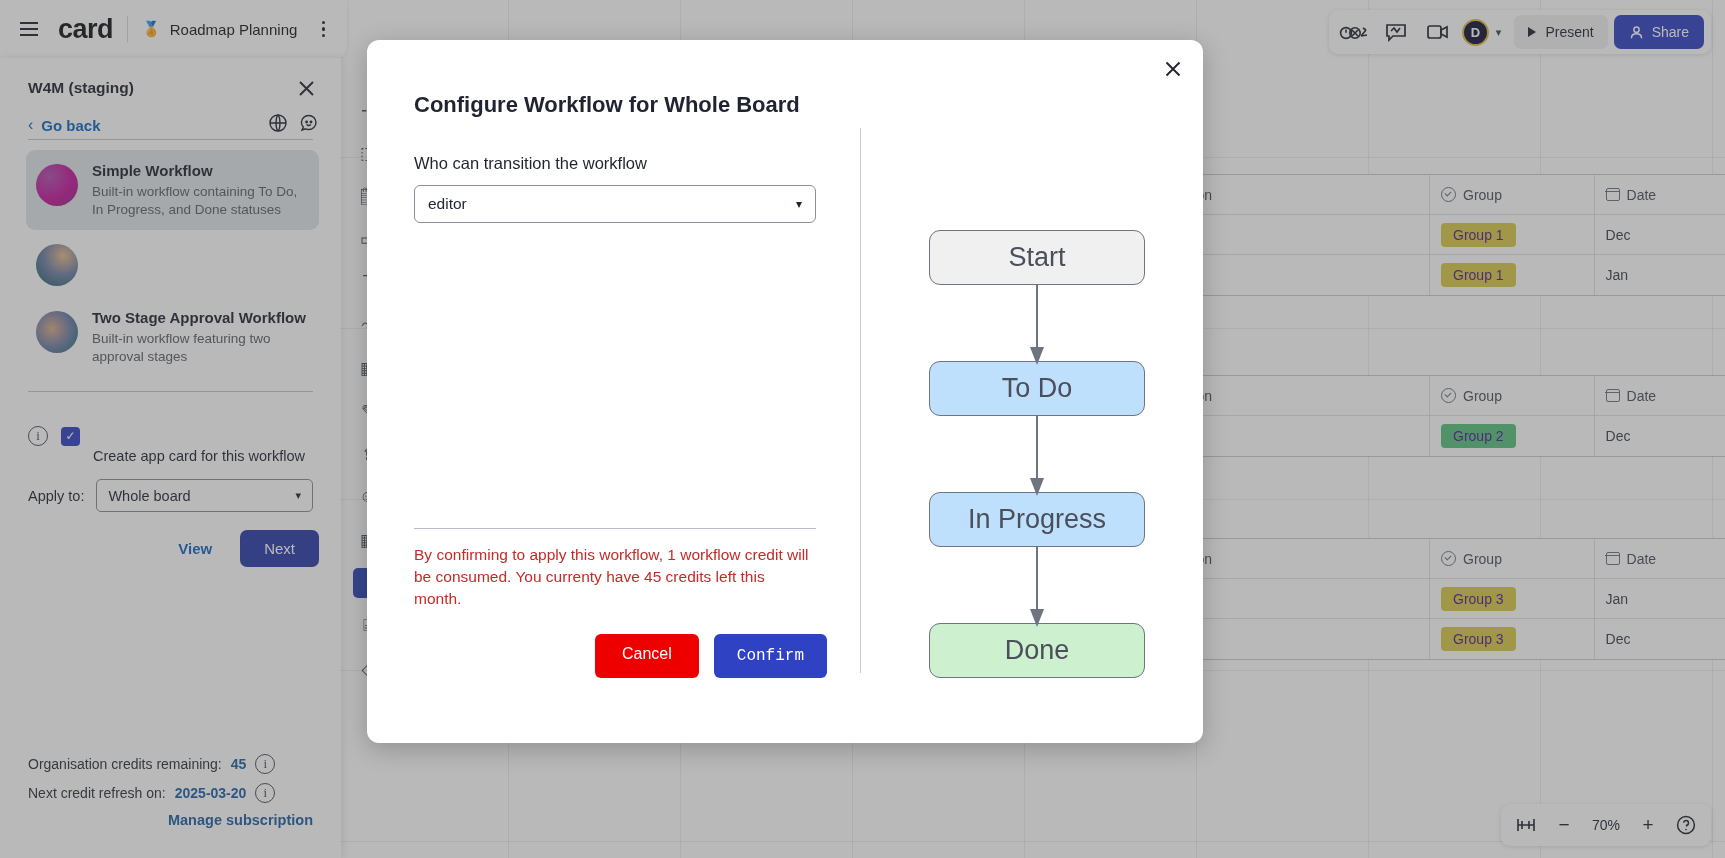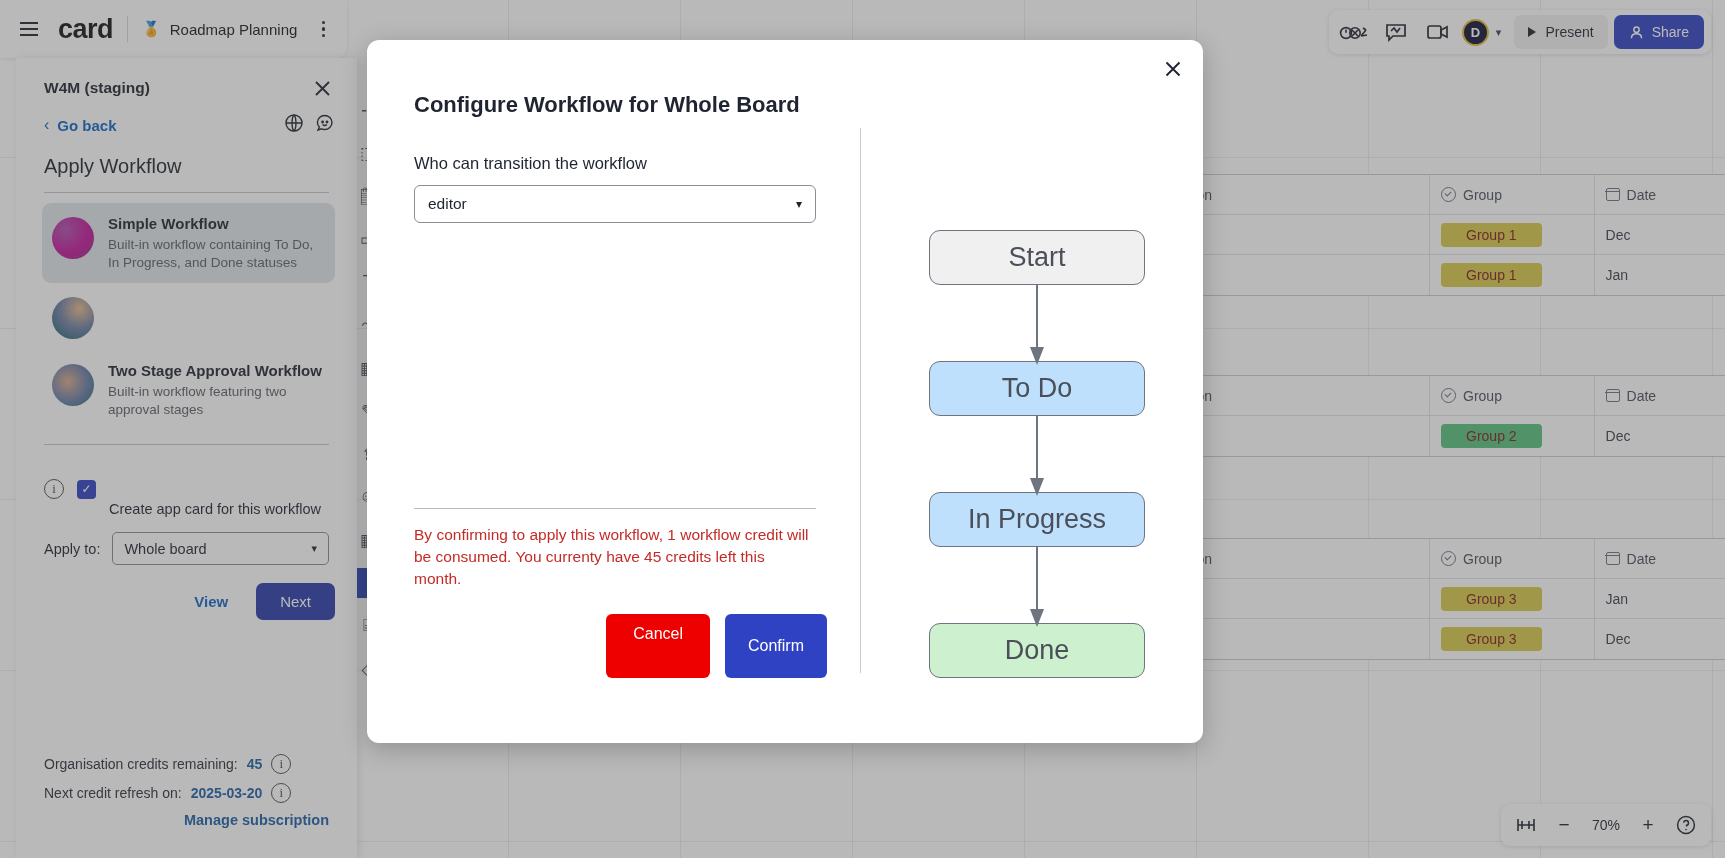--- a/index.html
+++ b/index.html
@@ -32,22 +32,22 @@
   }
   .bg-table .row { display: flex; height: 40px; align-items: center; border-bottom: 1px solid #dfe1e6; }
   .bg-table .row:last-child { border-bottom: none; }
   .bg-table .hdr { font-size: 14px; color: #4a4f5c; }
   .bg-table .cell {
     height: 100%; display: flex; align-items: center;
     padding: 0 11px; border-right: 1px solid #dfe1e6; overflow: hidden; white-space: nowrap;
   }
   .bg-table .cell:last-child { border-right: none; }
   .chip {
-    display: inline-block; padding: 3px 25px; border-radius: 4px;
-    font-size: 14px; color: #7f1d1d; line-height: 18px;
+    display: inline-block; padding: 3px 12px; border-radius: 4px;
+    font-size: 14px; color: #4c1d95; line-height: 18px;
   }
   .chip.y { background: #d9c84b; }
   .chip.g { background: #5ac07f; }
   .ico-circle {
     width: 15px; height: 15px; border-radius: 50%;
     border: 1.5px solid #6b7280; display: inline-block;
     margin-right: 7px; position: relative; flex: none;
   }
   .ico-circle:after {
     content: ""; position: absolute; width: 5px; height: 3px;
@@ -129,21 +129,21 @@
     display: flex; align-items: center; gap: 4px;
     background: #fff; border-radius: 9px; padding: 0 8px;
     box-shadow: 0 1px 5px rgba(0,0,0,0.13);
   }
   .zb-btn { width: 34px; height: 34px; display: flex; align-items: center;
     justify-content: center; color: #1f2430; font-size: 19px; }
   .zb-val { font-size: 14px; color: #1f2430; min-width: 42px; text-align: center; }
 
   
   .panel {
-    position: absolute; left: 16px; top: 58px; width: 341px; height: 800px;
+    position: absolute; left: 0; top: 58px; width: 341px; height: 800px;
     background: #ffffff; box-shadow: 2px 0 8px rgba(0,0,0,0.10);
     display: flex; flex-direction: column;
   }
   .panel-head { display: flex; align-items: center; justify-content: space-between;
     padding: 17px 22px 4px 28px; }
   .panel-title { font-size: 15.5px; font-weight: 700; color: #1f2430; }
   .close-x { width: 26px; height: 26px; display: flex; align-items: center;
     justify-content: center; color: #1f2430; }
   .panel-sub { display: flex; align-items: center; justify-content: space-between;
     padding: 8px 22px 0 28px; }
@@ -212,21 +212,21 @@
     border-radius: 6px; display: flex; align-items: center; justify-content: space-between;
     padding: 0 13px; font-size: 15.5px; color: #1f2430; background: #fff;
   }
   .field-select .cv { font-size: 12px; }
   .modal-sep { width: 1px; background: #c7cad1; height: 545px; margin-top: 10px; }
   .warn-wrap { margin-top: auto; width: 402px; }
   .warn-hr { height: 1px; background: #b9bcc4; }
   .warn-text { font-size: 15.5px; color: #c42b27; line-height: 22px; padding-top: 15px; }
   .modal-btns { display: flex; justify-content: flex-end; gap: 15px; width: 413px; padding-top: 24px; }
   .btn-cancel { background: #ee0000; color: #fff; font-size: 16px; border-radius: 6px; padding: 11px 27px; }
-  .btn-confirm { background: #2f42c4; color: #fff; font-size: 16px; border-radius: 6px; padding: 23px 23px; }
+  .btn-confirm { background: #2f42c4; color: #fff; font-size: 16px; border-radius: 6px; padding: 13px 23px; font-family: Liberation Mono, monospace; }
 
   .modal-right { flex: 1; display: flex; flex-direction: column; align-items: center;
     padding-top: 112px; }
   .node {
     width: 216px; height: 62px; border-radius: 11px; border: 1.5px solid #6e7480;
     display: flex; align-items: center; justify-content: center;
     font-size: 27px; color: #4a4f59;
   }
   .node.start { background: #f0f0f0; }
   .node.blue { background: #bfe0fc; }
@@ -459,21 +459,20 @@
           <svg width="20" height="20" viewBox="0 0 20 20" fill="none" stroke="#1f2430" stroke-width="1.4">
             <path d="M17 9.5c0 3.9-3.3 7-7.3 7-1.1 0-2.2-.2-3.1-.7L3 17l1.3-3.1A6.8 6.8 0 0 1 2.4 9.5c0-3.9 3.3-7 7.3-7s7.3 3.1 7.3 7z"></path>
             <circle cx="7.6" cy="9" r="0.7" fill="#1f2430"></circle>
               <circle cx="12" cy="9" r="0.7" fill="#1f2430"></circle>
             <path d="M7.6 11.6c1.2 1.1 3 1.1 4.2 0"></path>
           </svg>
         </span>
       </div>
     </div>
 
-    <div class="panel-h2">Apply Workflow</div>
     <div class="hr"></div>
 
     <div class="wf-list">
       <div class="wf-item sel">
         <div class="wf-orb orb-1"></div>
         <div>
           <div class="wf-name">Simple Workflow</div>
           <div class="wf-desc">Built-in workflow containing To Do, In Progress, and Done statuses</div>
         </div>
       </div>

